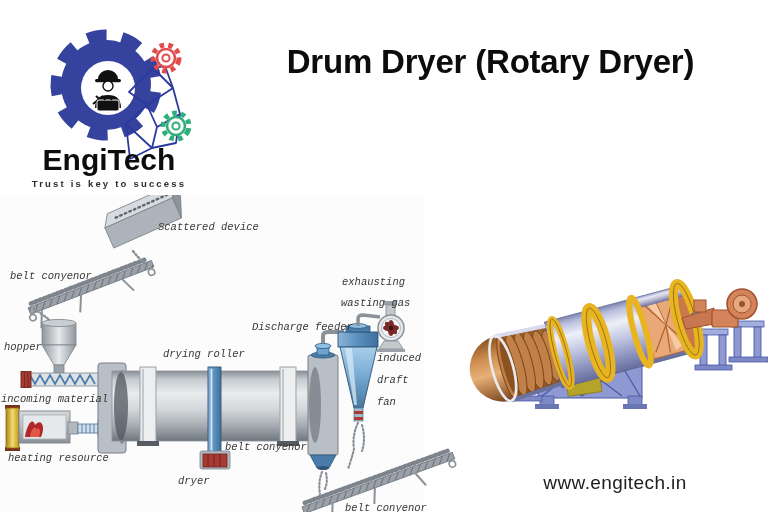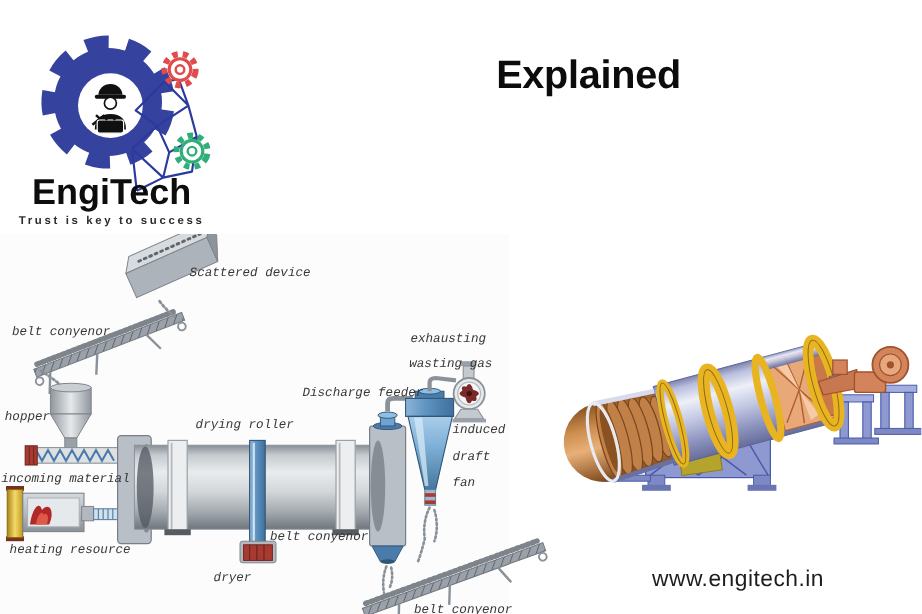--- a/index.html
+++ b/index.html
@@ -1,18 +1,18 @@
 <!DOCTYPE html>
 <html><head>
 <meta charset="utf-8">
 <style>
   html,body{margin:0;padding:0;background:#ffffff;}
   .page{position:relative;width:768px;height:512px;background:#ffffff;overflow:hidden;
         font-family:"Liberation Sans",sans-serif;}
-  .logo-wrap{position:absolute;left:0;top:6px;width:215px;height:192px;}
+  .logo-wrap{position:absolute;left:16px;top:6px;width:215px;height:192px;}
   .title{position:absolute;left:238px;top:36px;width:505px;text-align:center;
          font-weight:700;font-size:33px;line-height:52px;color:#0c0c0c;letter-spacing:-0.2px;}
   .diagram-wrap{position:absolute;left:0px;top:195px;width:460px;height:317px;font-style:italic;}
   .render-wrap{position:absolute;left:442px;top:232px;width:326px;height:226px;}
   .website{position:absolute;left:520px;top:472px;width:190px;text-align:center;
            font-size:19px;color:#1d1d1d;letter-spacing:0.4px;}
   svg text.dlabel{font-family:"Liberation Mono","DejaVu Sans Mono",monospace;
                   font-size:10.5px;fill:#373737;}
   svg text.brand{font-family:"Liberation Sans",sans-serif;font-weight:700;
                  font-size:30px;fill:#0d0d0d;}
@@ -59,21 +59,21 @@
         <circle cx="160" cy="120" r="9" fill="#ffffff" stroke="#2fae7a" stroke-width="2.6"></circle>
         <circle cx="160" cy="120" r="3.6" fill="none" stroke="#2fae7a" stroke-width="2"></circle>
       </g>
 
       <text class="brand" x="93" y="164" text-anchor="middle">EngiTech</text>
       <text class="tagline" x="93" y="181" text-anchor="middle">Trust is key to success</text>
     </svg>
   </div>
 
   <div class="title">
-    <div>Explained</div>
+    <div>Drum Dryer (Rotary Dryer)</div>
   </div>
 
   <div class="diagram-wrap">
   <svg width="460" height="317" viewBox="0 0 460 317">
     <defs>
       <linearGradient id="gDrum" x1="0" y1="0" x2="0" y2="1">
         <stop offset="0" stop-color="#878e95"></stop>
             <stop offset="0.12" stop-color="#c6cbd0"></stop>
         <stop offset="0.32" stop-color="#e9eced"></stop>
             <stop offset="0.55" stop-color="#d3d7da"></stop>

